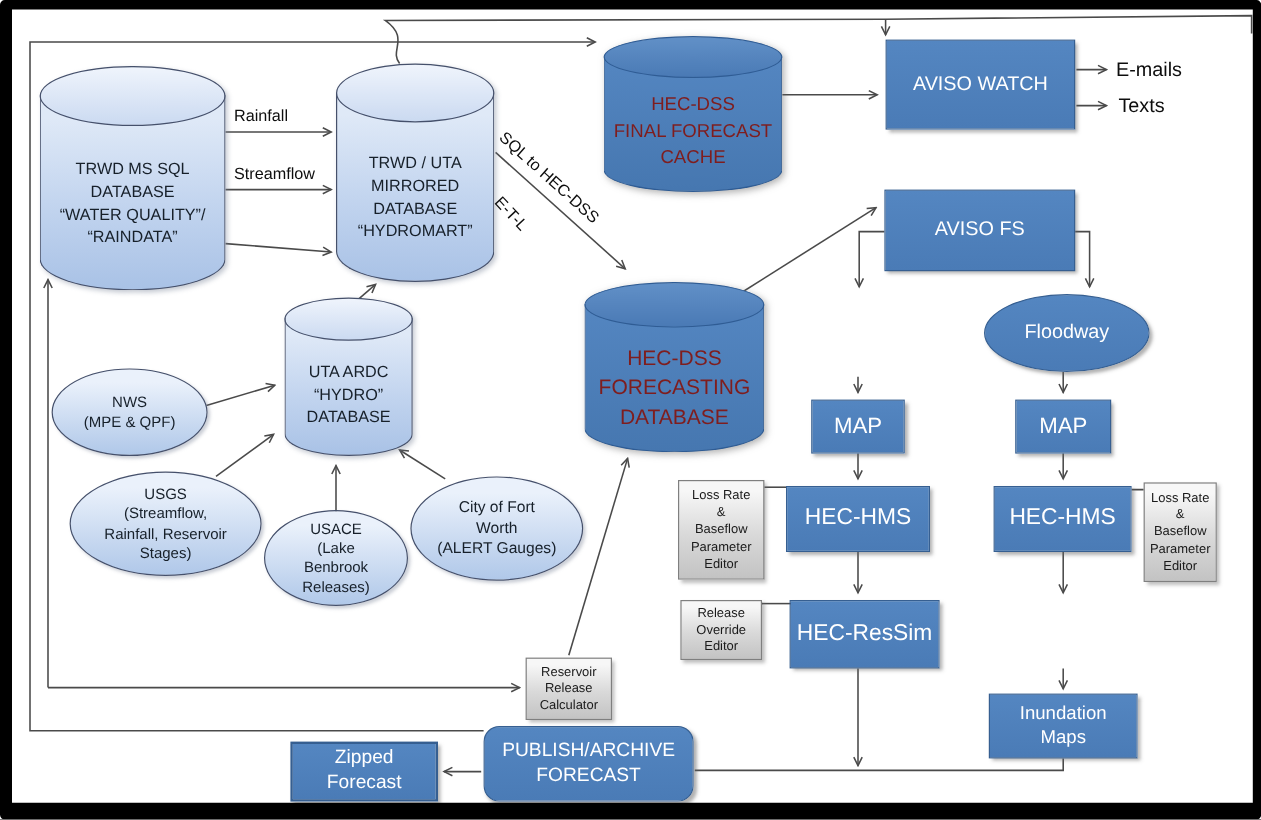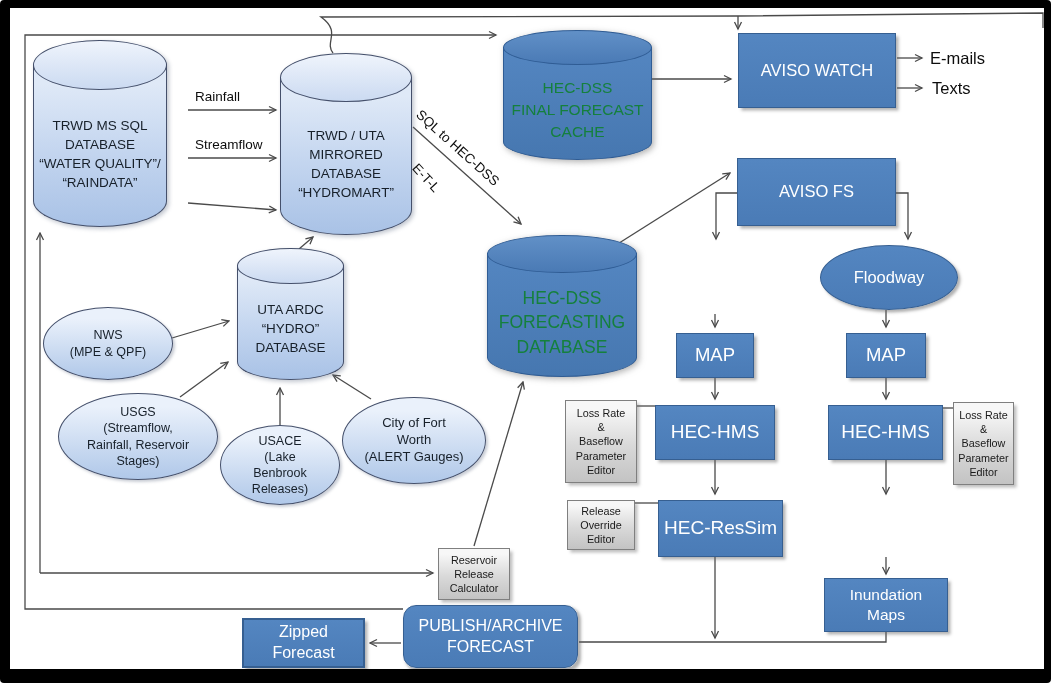--- a/index.html
+++ b/index.html
@@ -17,21 +17,21 @@
             border-top:none;border-radius:0 0 50% 50% / 0 0 16% 16%;box-sizing:border-box;}
   .cyl .txt{position:absolute;left:3%;right:3%;top:27%;bottom:4%;display:flex;align-items:center;
             justify-content:center;text-align:center;white-space:pre-line;z-index:3;line-height:1.4;}
   .cyl.light{--bc:#45506b;filter:drop-shadow(2px 2px 2px rgba(120,130,150,.45));}
   .cyl.light .cap{background:linear-gradient(180deg,#eff4fc,#cbdaf1);}
   .cyl.light .bod{background:linear-gradient(180deg,#dfe9f7 12%,#c3d5ef 55%,#a9c2e6 100%);}
   .cyl.light .txt{color:#17202a;}
   .cyl.dark{--bc:#2f5c94;filter:drop-shadow(2.5px 2.5px 3px rgba(100,100,100,.5));}
   .cyl.dark .cap{background:linear-gradient(180deg,#6190c7,#4a7ab5);}
   .cyl.dark .bod{background:linear-gradient(180deg,#5486c1,#4677b0);}
-  .cyl.dark .txt{color:#15803d;}
+  .cyl.dark .txt{color:#7f1d1d;}
 
   
   .bx{display:flex;align-items:center;justify-content:center;text-align:center;white-space:pre-line;line-height:1.3;}
   .bx.blue{background:linear-gradient(180deg,#5486c1,#4a7bb6);border:1.6px solid #365f91;color:#fff;
            box-shadow:2.5px 2.5px 3px rgba(100,100,100,.5);}
   .bx.round{border-radius:13px;}
   .bx.thick{border-width:2.4px;}
   .bx.gray{background:linear-gradient(180deg,#f7f7f7 10%,#d9d9d9 55%,#c3c3c3);border:1.4px solid #7f7f7f;
            color:#1a1a1a;box-shadow:2.5px 2.5px 3px rgba(110,110,110,.45);}
 
@@ -88,21 +88,21 @@
       <path d="M180,397 L228,362" marker-end="url(#arr)"></path>
       <path d="M280,427 V388" marker-end="url(#arr)"></path>
       <path d="M371,399 L333,375" marker-end="url(#arr)"></path>
       <path d="M299,249 L313,237" marker-end="url(#arr)"></path>
       <path d="M637,406 H655"></path>
       <path d="M943,408 H953"></path>
       <path d="M635,503 H660"></path>
     </g>
   </svg>
 
-  <div class="node cyl light" style="left:33px;top:40px;width:134px;height:187px;">
+  <div class="node cyl light" style="left:33px;top:55px;width:155px;height:187px;">
     <div class="cap"></div>
       <div class="bod"></div>
     <div class="txt" style="font-size:13.5px;">TRWD MS SQL
 DATABASE
 “WATER QUALITY”/
 “RAINDATA”</div>
   </div>
   <div class="node cyl light" style="left:280px;top:53px;width:132px;height:182px;">
     <div class="cap"></div>
       <div class="bod"></div>

